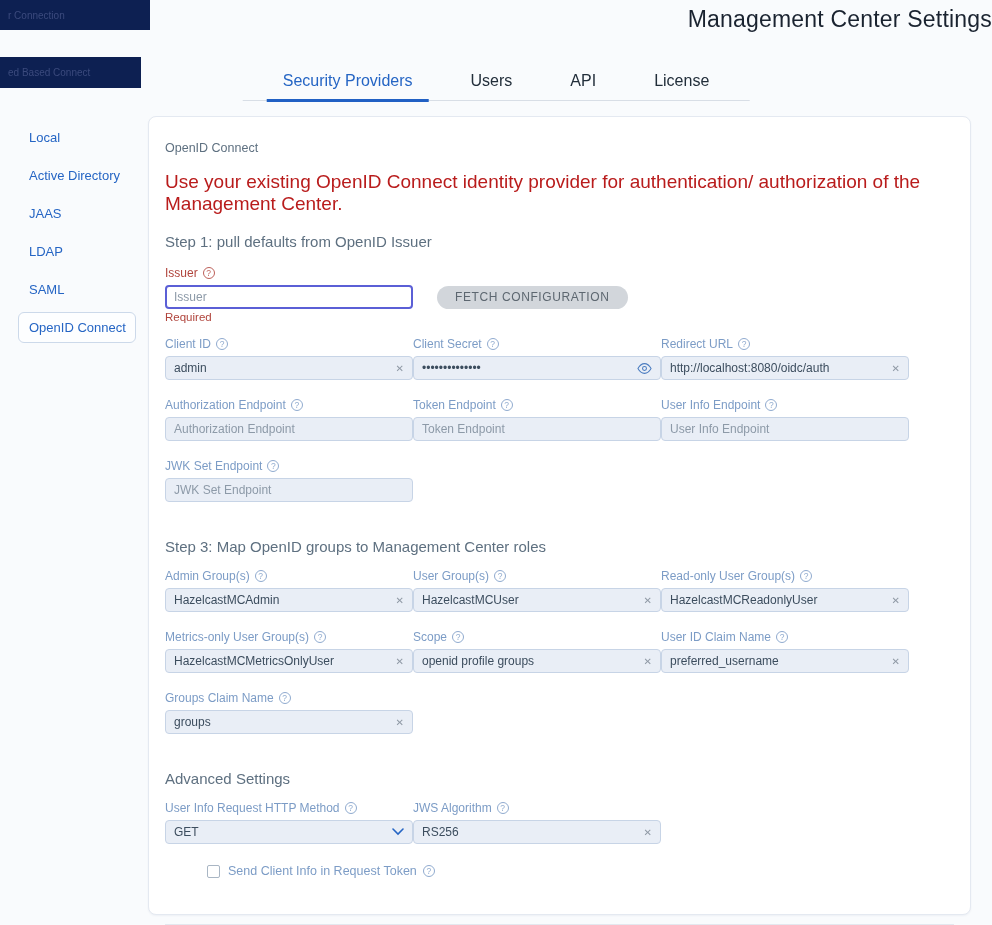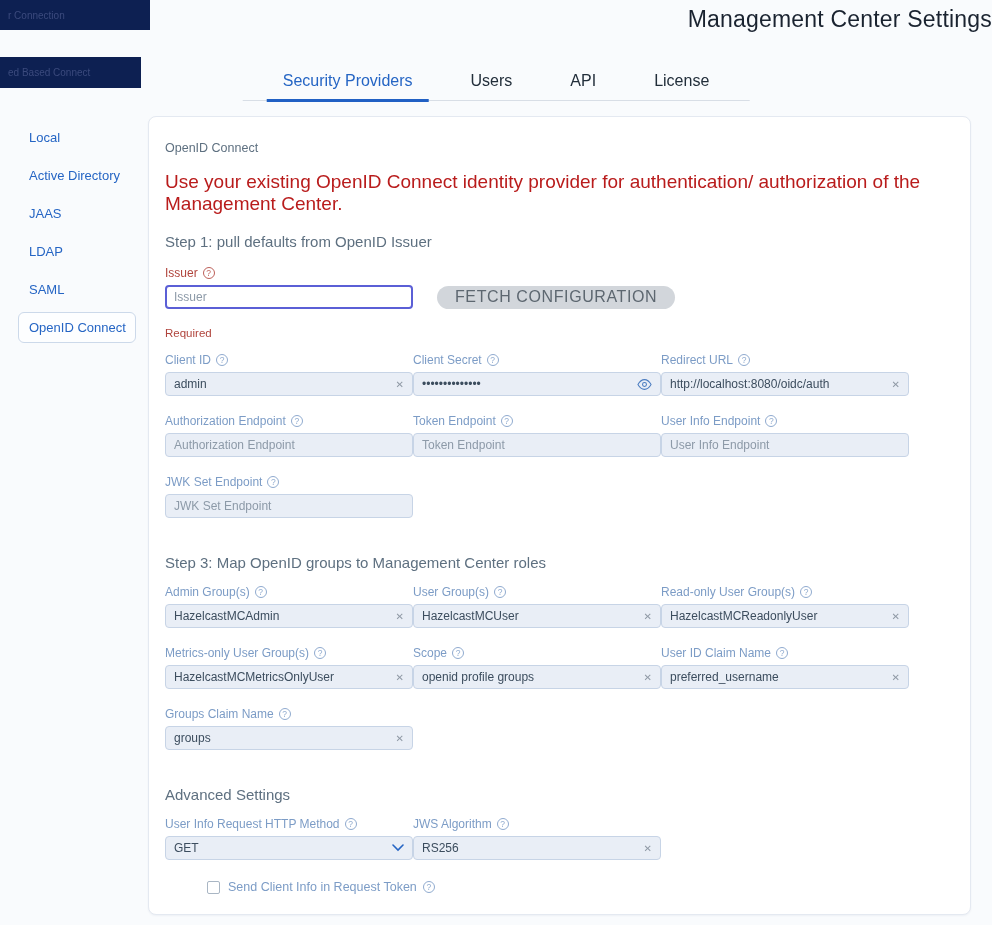--- a/index.html
+++ b/index.html
@@ -48,24 +48,24 @@
   .field-box { width: 248px; height: 24px; background: #e9eef6; border: 1px solid #c7d4e6; border-radius: 4px;
                display: flex; align-items: center; padding: 0 8px; gap: 6px; }
   .field-box input { flex: 1; min-width: 0; border: none; background: transparent; outline: none;
                      font-size: 12px; color: #3c4d5e; font-family: inherit; }
   .field-box input::placeholder { color: #8d9aa8; }
   .field-box.focused { background: #fff; border: 2px solid #5b5fd6; padding: 0 7px; }
   .clear { font-size: 10px; color: #8f99a5; cursor: pointer; flex: none; }
   .eye, .chev { flex: none; cursor: pointer; display: block; }
 
   .issuer-row { display: flex; align-items: center; gap: 24px; }
-  .error-text { color: #b0443c; font-size: 11.5px; margin-top: 18px; }
+  .error-text { color: #b0443c; font-size: 11.5px; margin-top: 2px; }
 
   .pill-btn { height: 23px; padding: 0 18px; border: none; border-radius: 12px; background: #d2d6db;
-              color: #5d6770; font-size: 16px; letter-spacing: .6px; font-family: inherit; cursor: pointer; white-space: nowrap; }
+              color: #5d6770; font-size: 12px; letter-spacing: .6px; font-family: inherit; cursor: pointer; white-space: nowrap; }
 
   .grid { display: grid; grid-template-columns: repeat(3, 248px); }
 
   .checkbox-row { display: flex; align-items: center; gap: 8px; }
   .checkbox { width: 13px; height: 13px; border: 1px solid #a9b6c4; border-radius: 2px; background: #fff; cursor: pointer; flex: none; }
   .checkbox-label { font-size: 12.5px; color: #7c9cc6; display: flex; align-items: center; gap: 6px; }
 
   .divider { border: none; border-top: 1px solid #e3e8ef; margin-top: 46px; }
   .footer { display: flex; align-items: center; justify-content: space-between; padding: 14px 0 16px;
             font-size: 12.5px; color: #222e3c; }

